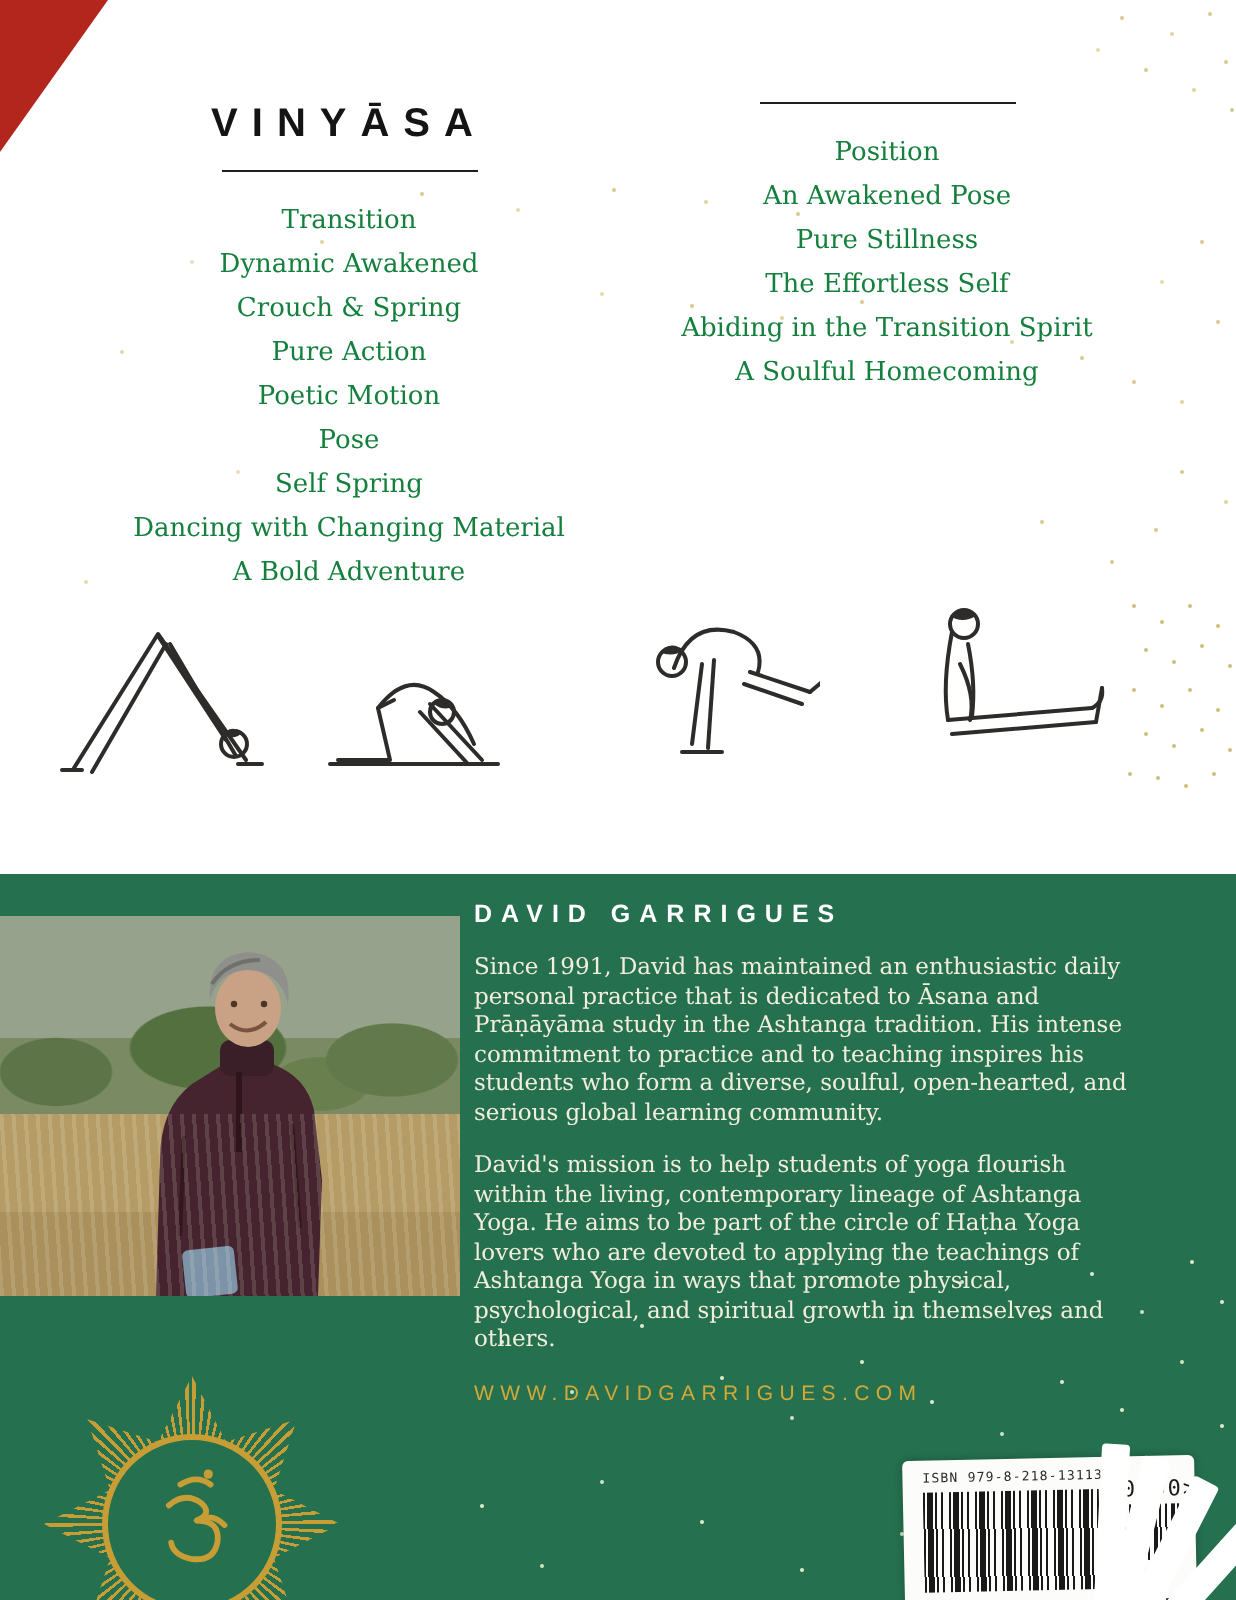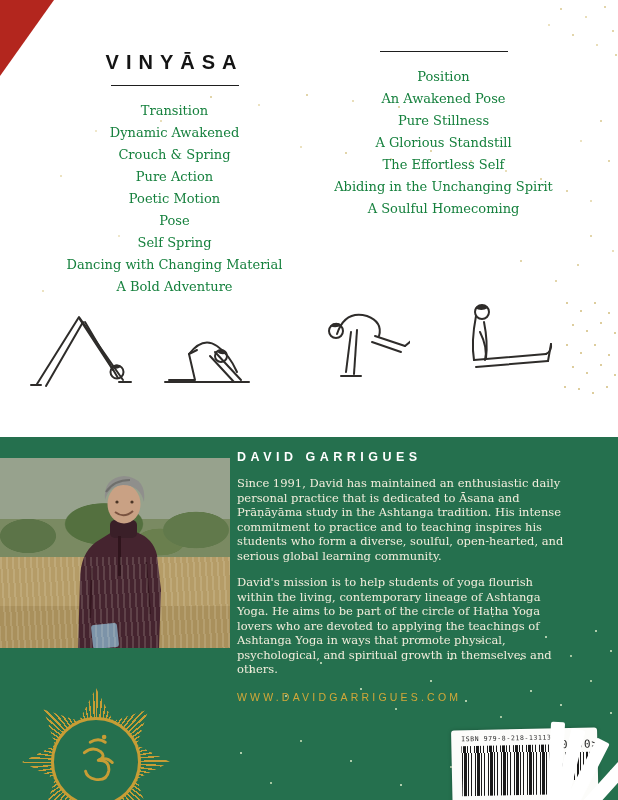--- a/index.html
+++ b/index.html
@@ -124,23 +124,22 @@
         <li>Dancing with Changing Material</li>
         <li>A Bold Adventure</li>
       </ul>
     </div>
     <div class="col">
       <div class="rule"></div>
       <ul>
         <li>Position</li>
         <li>An Awakened Pose</li>
         <li>Pure Stillness</li>
-        <li>A Glorious Standstill</li>
         <li>The Effortless Self</li>
-        <li>Abiding in the Unchanging Spirit</li>
+        <li>Abiding in the Transition Spirit</li>
         <li>A Soulful Homecoming</li>
       </ul>
     </div>
   </div>
 
   <div class="poses">
     <svg class="pose" style="left:25px;top:6px" width="120" height="90" viewBox="0 0 120 90">
       <path d="M12 82 L54 15 L98 78"></path>
       <path d="M21 84 L58 20"></path>
       <path d="M54 16 L88 68"></path>

